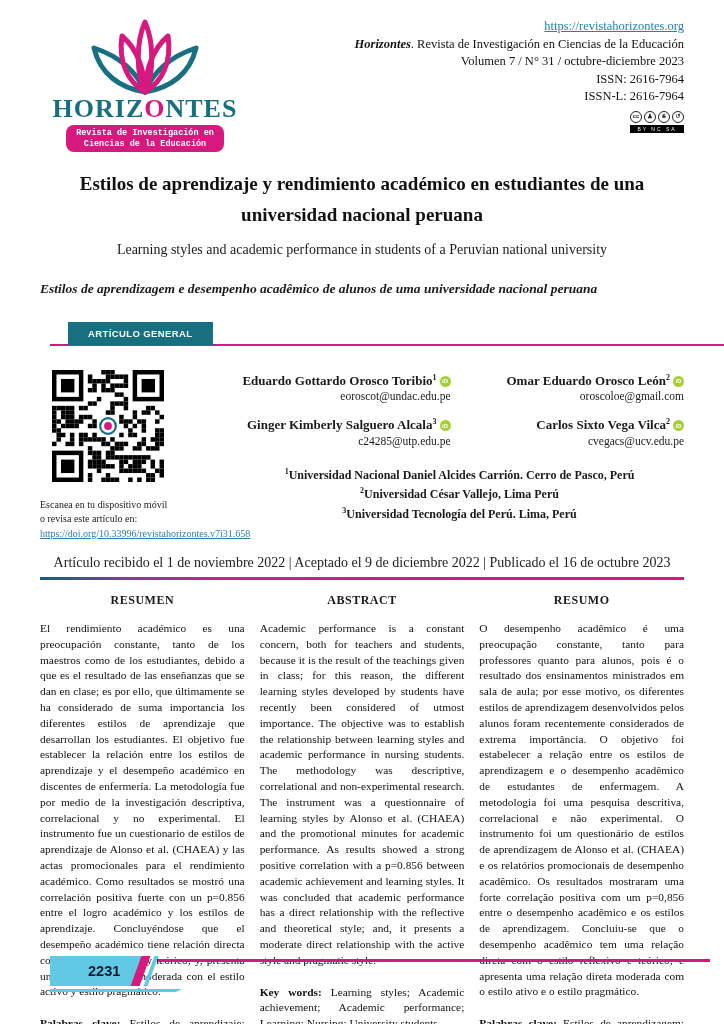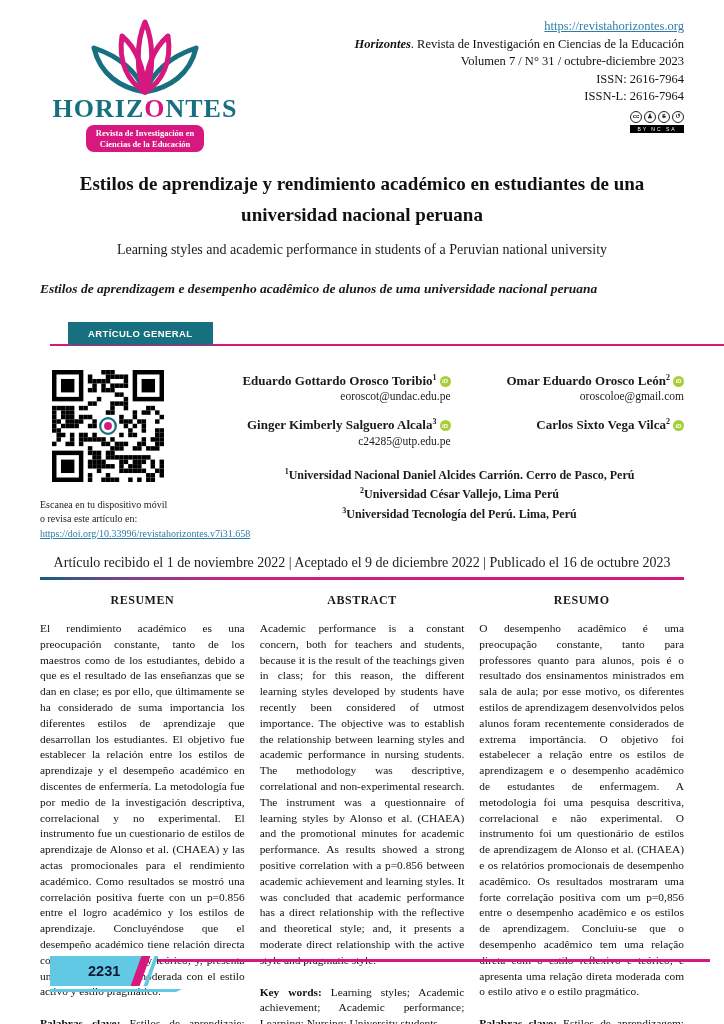--- a/index.html
+++ b/index.html
@@ -9,21 +9,21 @@
     font-family:"Liberation Serif",serif;color:#1a1a1a;
   }
   
   .header{display:flex;justify-content:space-between;align-items:flex-start;}
   .logo-block{width:210px;text-align:center;}
   .logo-flower{display:block;margin:0 auto;}
   .wordmark{font-family:"Liberation Serif",serif;font-weight:bold;font-size:26px;letter-spacing:1px;color:#17707f;line-height:26px;}
   .wordmark .o-pink{color:#d6187f;}
   .logo-banner{
     display:inline-block;margin-top:3px;background:#d6187f;color:#fff;border-radius:8px;
-    font-family:Liberation Serif, serif;font-weight:bold;font-size:8.5px;line-height:10.5px;
+    font-family:Liberation Mono, monospace;font-weight:bold;font-size:8.5px;line-height:10.5px;
     padding:3px 10px;
   }
   .journal-info{text-align:right;font-size:12.5px;line-height:17.5px;color:#111;}
   .journal-info .jname{font-weight:bold;font-style:italic;}
   .journal-link{color:#2e7ca8;text-decoration:underline;}
   .cc-block{margin-top:5px;display:inline-block;text-align:center;}
   .cc-circles{display:flex;gap:2px;justify-content:center;}
   .cc-circle{width:12px;height:12px;border:1px solid #222;border-radius:50%;
     font-family:"Liberation Sans",sans-serif;font-size:6px;font-weight:bold;color:#222;
     display:flex;align-items:center;justify-content:center;box-sizing:border-box;}
@@ -364,20 +364,21 @@
         <div class="author">
           <div class="aname"><span>Omar Eduardo Orosco León</span><sup>2</sup><span class="orcid">iD</span></div>
           <div class="aemail">oroscoloe@gmail.com</div>
         </div>
         <div class="author">
           <div class="aname"><span>Ginger Kimberly Salguero Alcala</span><sup>3</sup><span class="orcid">iD</span></div>
           <div class="aemail">c24285@utp.edu.pe</div>
         </div>
         <div class="author">
           <div class="aname"><span>Carlos Sixto Vega Vilca</span><sup>2</sup><span class="orcid">iD</span></div>
+          <div class="aemail">cvegacs@ucv.edu.pe</div>
         </div>
       </div>
 
       <div class="affiliations">
         <div><sup>1</sup><span>Universidad Nacional Daniel Alcides Carrión. Cerro de Pasco, Perú</span></div>
         <div><sup>2</sup><span>Universidad César Vallejo, Lima Perú</span></div>
         <div><sup>3</sup><span>Universidad Tecnología del Perú. Lima, Perú</span></div>
       </div>
     </div>
   </div>

